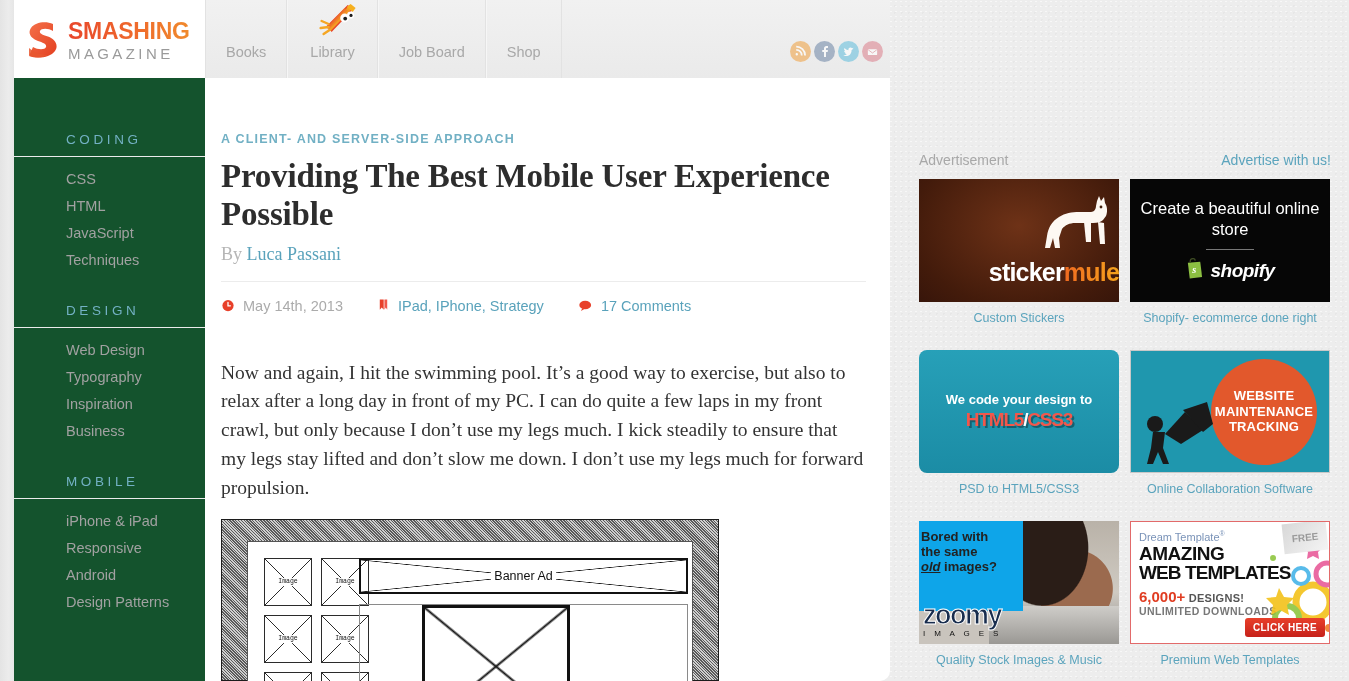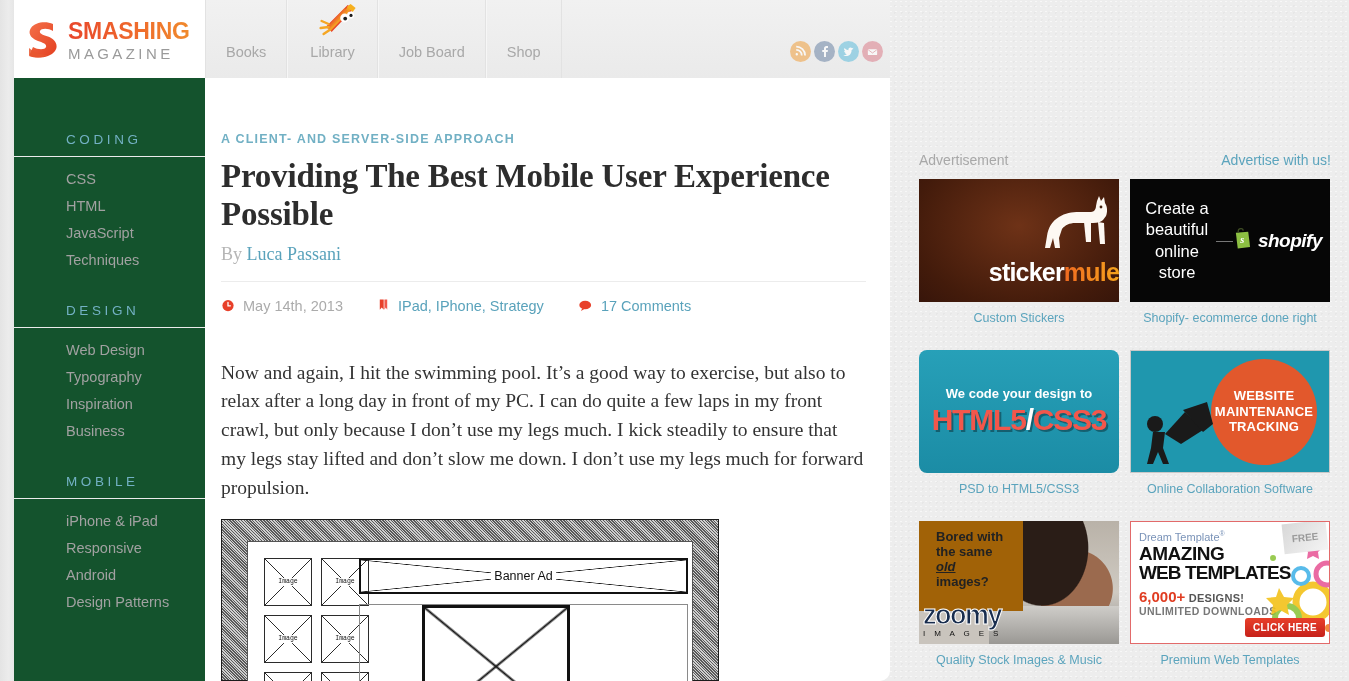--- a/index.html
+++ b/index.html
@@ -396,39 +396,39 @@
   .mule-word b {
     font-weight: bold;
     background: linear-gradient(90deg,#f06a20,#f5a41d);
     -webkit-background-clip: text; background-clip: text;
     color: transparent; -webkit-text-fill-color: transparent;
   }
 
   
   .ad-shopify {
     background: #060606;
-    display: flex; flex-direction: row;
+    display: flex; flex-direction: column;
     align-items: center; justify-content: center;
     padding: 8px;
   }
   .shop-h { color: #fff; font-size: 16.5px; line-height: 1.28; text-align: center; }
   .shop-rule { width: 48px; height: 1px; background: #777; margin: 9px 0 8px; }
   .shop-logo { display: flex; align-items: center; gap: 6px; }
   .shop-logo-word { color: #fff; font-size: 19px; font-weight: bold; font-style: italic; letter-spacing: -.5px; }
 
   
   .ad-html5 {
     background: linear-gradient(180deg,#27a0b8 0%,#1b8ca5 100%);
     border-radius: 8px;
     display: flex; flex-direction: column;
     align-items: center; justify-content: center;
   }
   .h5-top { color: #fff; font-size: 13px; font-weight: bold; margin-bottom: 2px; }
   .h5-big {
-    font-size: 30px; font-weight: bold; letter-spacing: -1.2px;
+    font-size: 19px; font-weight: bold; letter-spacing: -1.2px;
     color: #f2574b;
     text-shadow: 2px 2px 0 rgba(0,0,0,.35);
     white-space: nowrap;
   }
   .h5-big i { font-style: normal; color: #fff; }
 
   
   .ad-maint {
     background: #1f97ae;
     border: 1px solid #c8c8c8;
@@ -446,22 +446,22 @@
     line-height: 1.22; text-align: center;
     letter-spacing: .2px;
   }
   .maint-mega { position: absolute; left: 8px; bottom: 6px; width: 76px; height: 68px; }
 
   
   .ad-zoomy { background: #c9c4bd; position: relative; }
   .zoomy-left {
     position: absolute; left: 0; top: 0;
     width: 104px; height: 90px;
-    background: #a16207;
-    padding: 8px 17px;
+    background: #0ea5e9;
+    padding: 8px 2px;
   }
   .zoomy-h { font-size: 13px; font-weight: bold; color: #222; line-height: 1.16; }
   .zoomy-h em { font-style: italic; text-decoration: underline; }
   .zoomy-face {
     position: absolute; right: 0; top: 0; width: 110px; height: 123px;
     background:
       radial-gradient(ellipse at 30% 22%, #2a1d17 0 42%, transparent 43%),
       radial-gradient(ellipse at 60% 55%, #9b6a4e 0 40%, transparent 41%),
       linear-gradient(180deg,#b9b2a8 0%, #cfcac2 58%, #8e8c8a 100%);
   }

